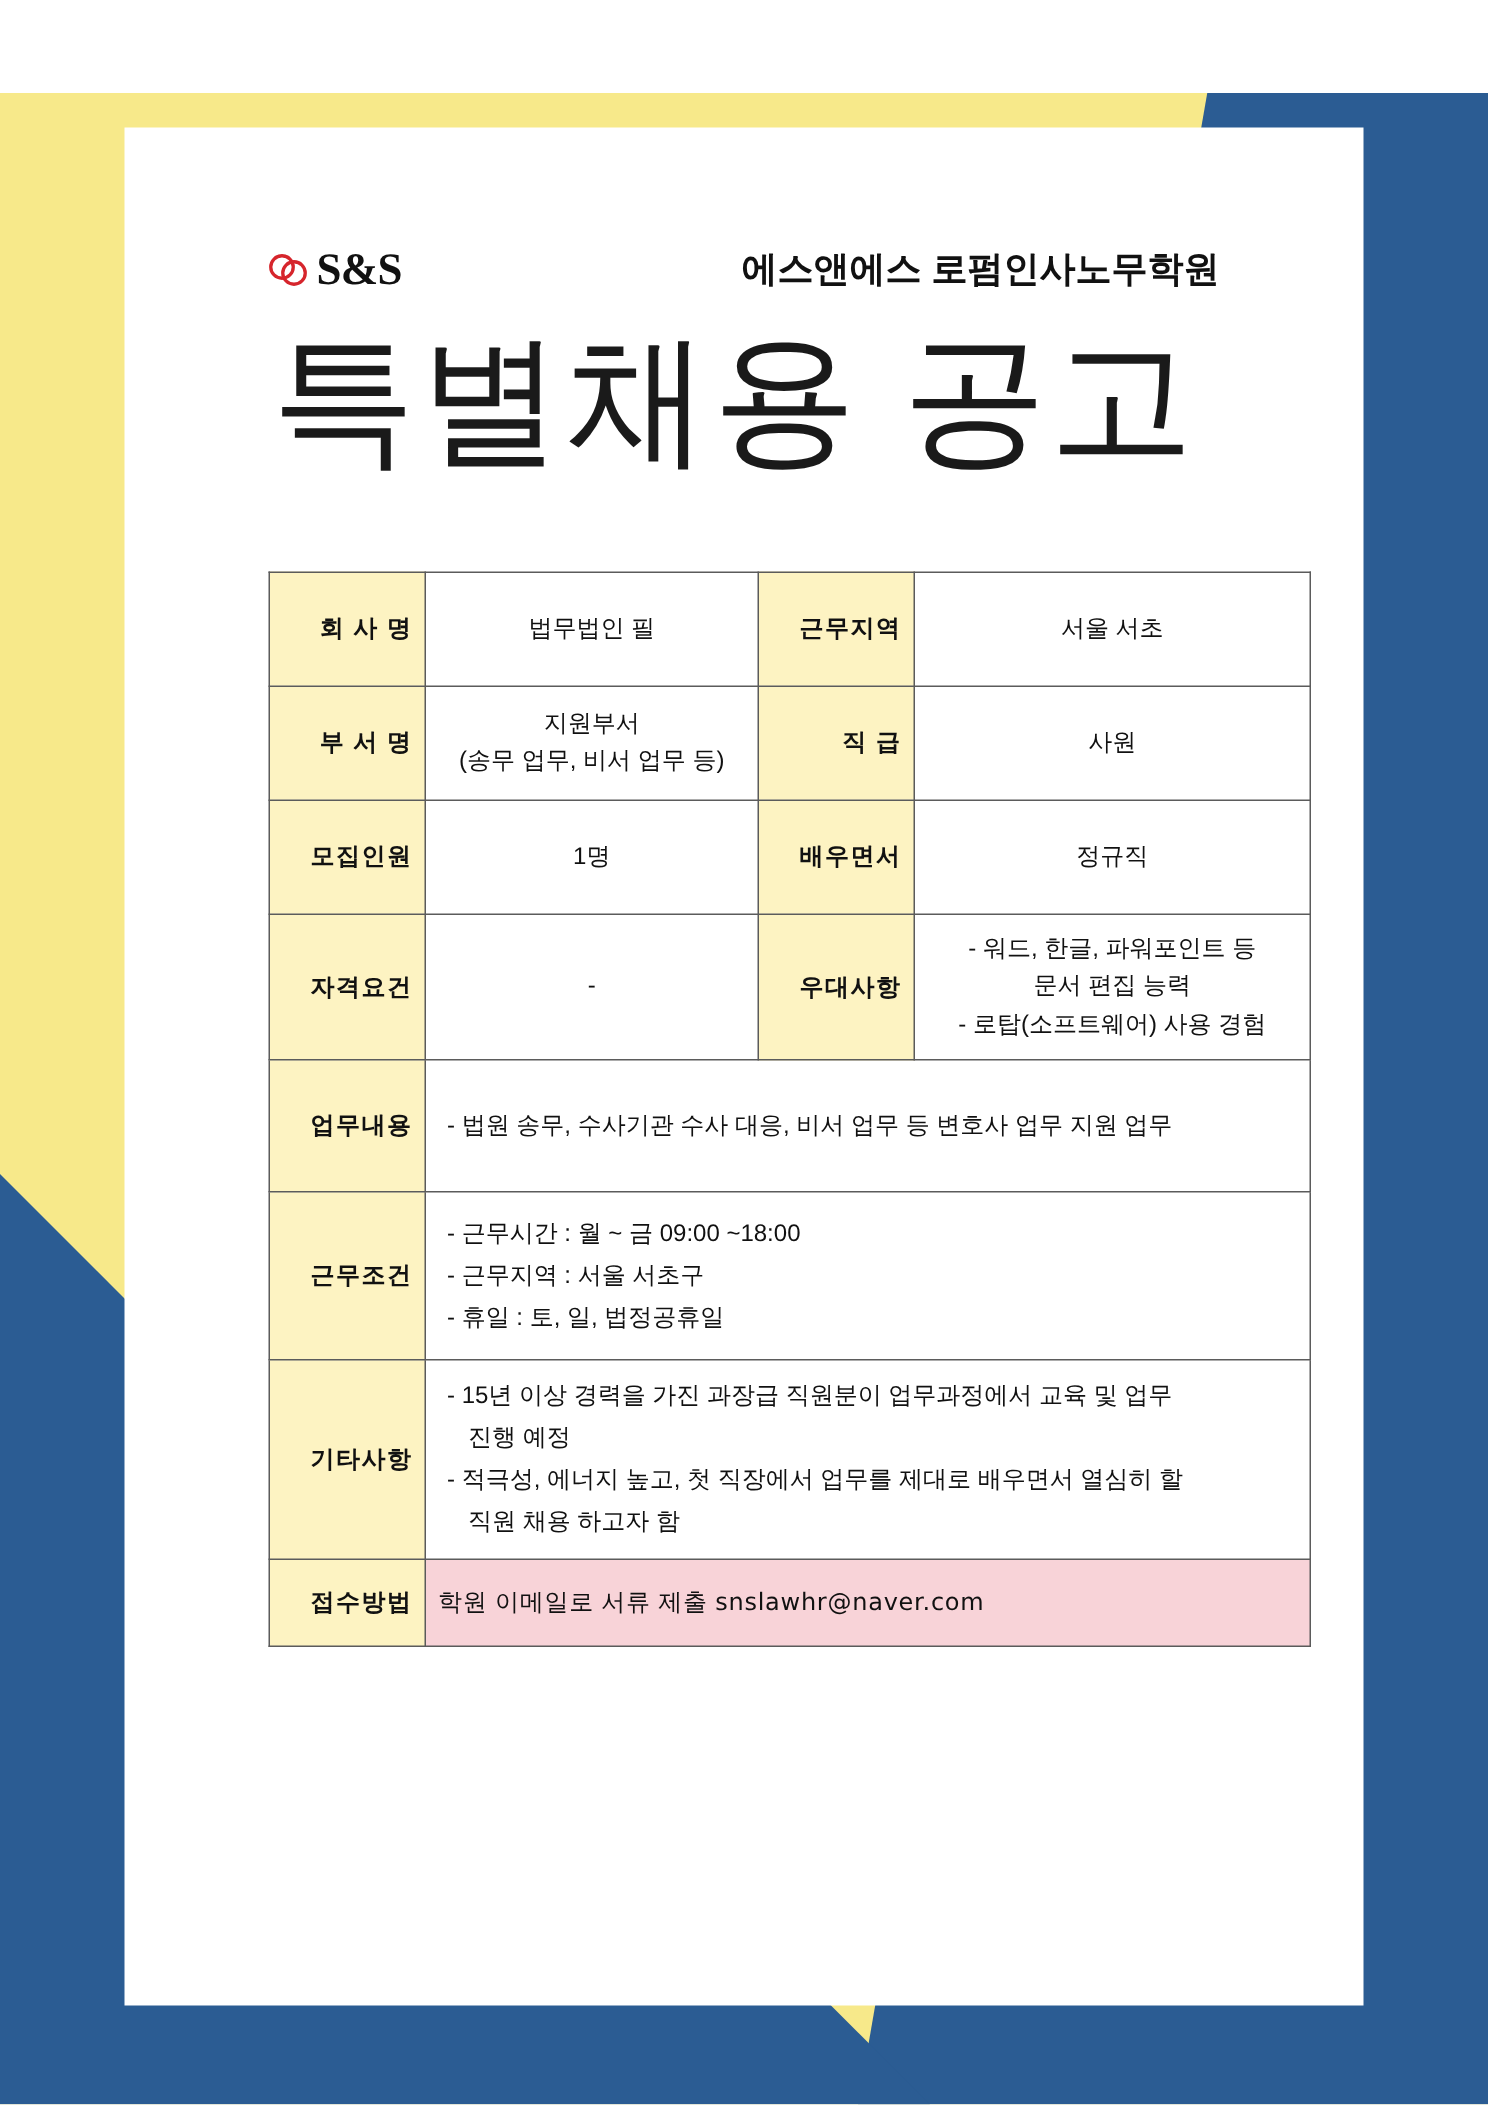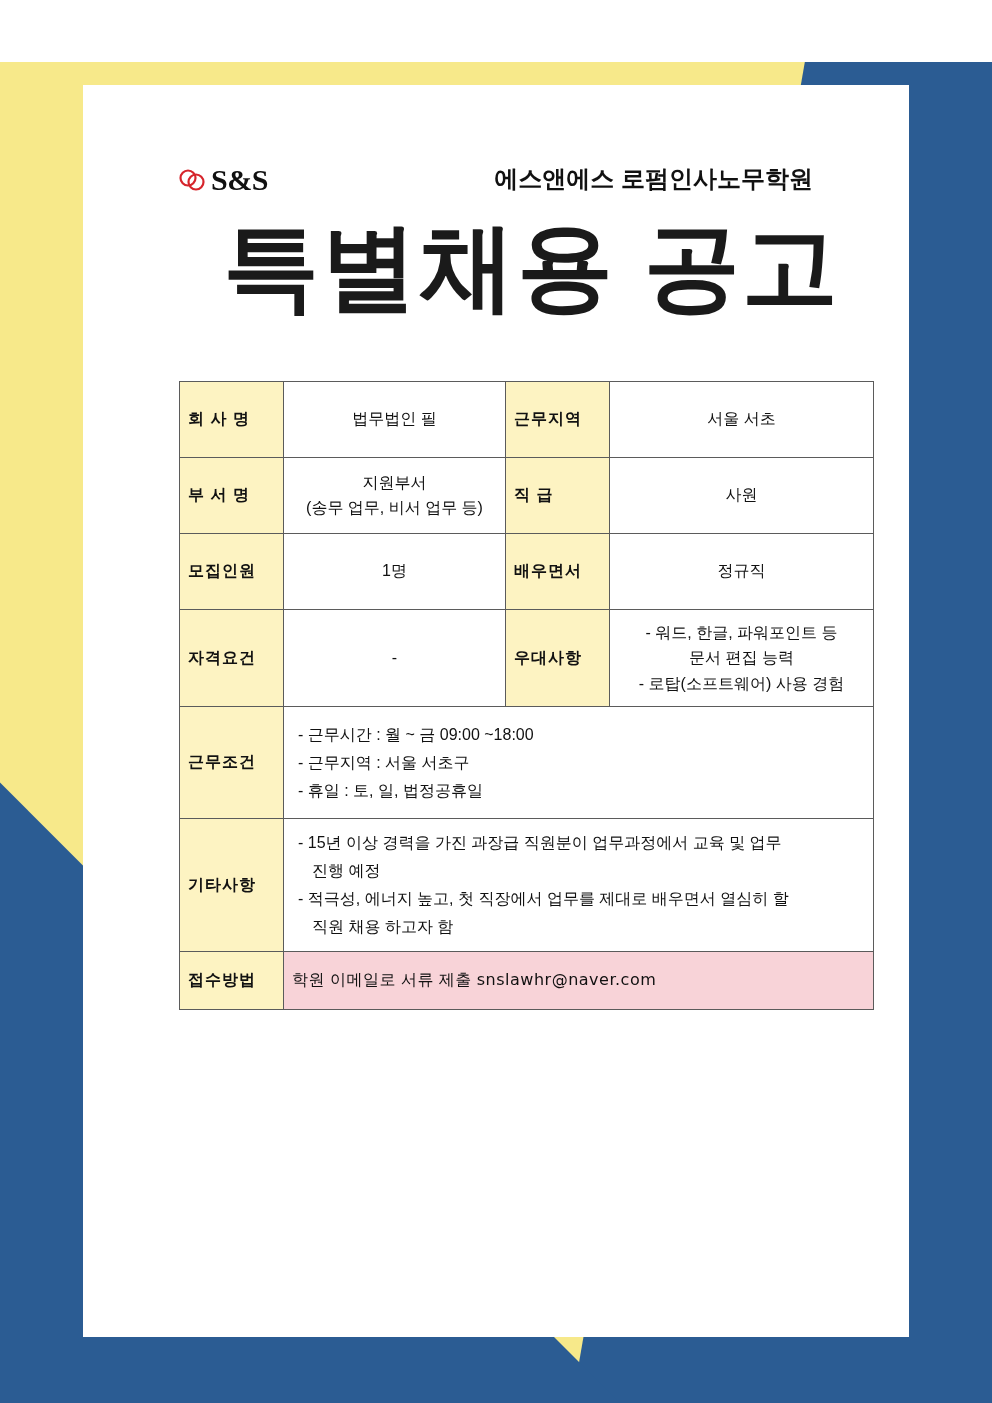--- a/index.html
+++ b/index.html
@@ -87,46 +87,45 @@
     font-size: 24px;
     font-weight: bold;
     color: #111111;
     letter-spacing: 0px;
     padding-bottom: 2px;
   }
   .poster-title {
     margin-top: 18px;
     font-size: 96px;
     line-height: 1.08;
-    font-weight: bold;
+    font-weight: normal;
     letter-spacing: 2px;
     color: #1a1a1a;
     white-space: nowrap;
     text-align: left;
     padding-left: 2px;
-    margin-left: 42px;
   }
   
   table.info {
     margin-top: 62px;
     border-collapse: collapse;
     width: 694px;
     table-layout: fixed;
   }
   table.info td {
     border: 1px solid #5b5b5b;
     font-size: 16px;
     color: #111111;
     padding: 10px 8px;
     vertical-align: middle;
   }
   td.lbl {
     background: #fdf3c2;
     font-weight: bold;
-    text-align: left;
+    text-align: right;
     letter-spacing: 1px;
     width: 104px;
   }
   td.val {
     text-align: center;
   }
   td.val.left {
     text-align: left;
     padding-left: 14px;
     line-height: 1.75;
@@ -208,20 +207,24 @@
           <td class="val">정규직</td>
         </tr>
         <tr class="h-96">
           <td class="lbl">자격요건</td>
           <td class="val dash">-</td>
           <td class="lbl">우대사항</td>
           <td class="val multi" style="white-space:pre-line">- 워드, 한글, 파워포인트 등
 문서 편집 능력
 - 로탑(소프트웨어) 사용 경험</td>
         </tr>
+        <tr class="h-88">
+          <td class="lbl">업무내용</td>
+          <td class="val left" colspan="3">- 법원 송무, 수사기관 수사 대응, 비서 업무 등 변호사 업무 지원 업무</td>
+        </tr>
         <tr class="h-112">
           <td class="lbl">근무조건</td>
           <td class="val left" colspan="3">
             <div>- 근무시간 : 월 ~ 금 09:00 ~18:00</div>
             <div>- 근무지역 : 서울 서초구</div>
             <div>- 휴일 : 토, 일, 법정공휴일</div>
           </td>
         </tr>
         <tr class="h-96">
           <td class="lbl">기타사항</td>

